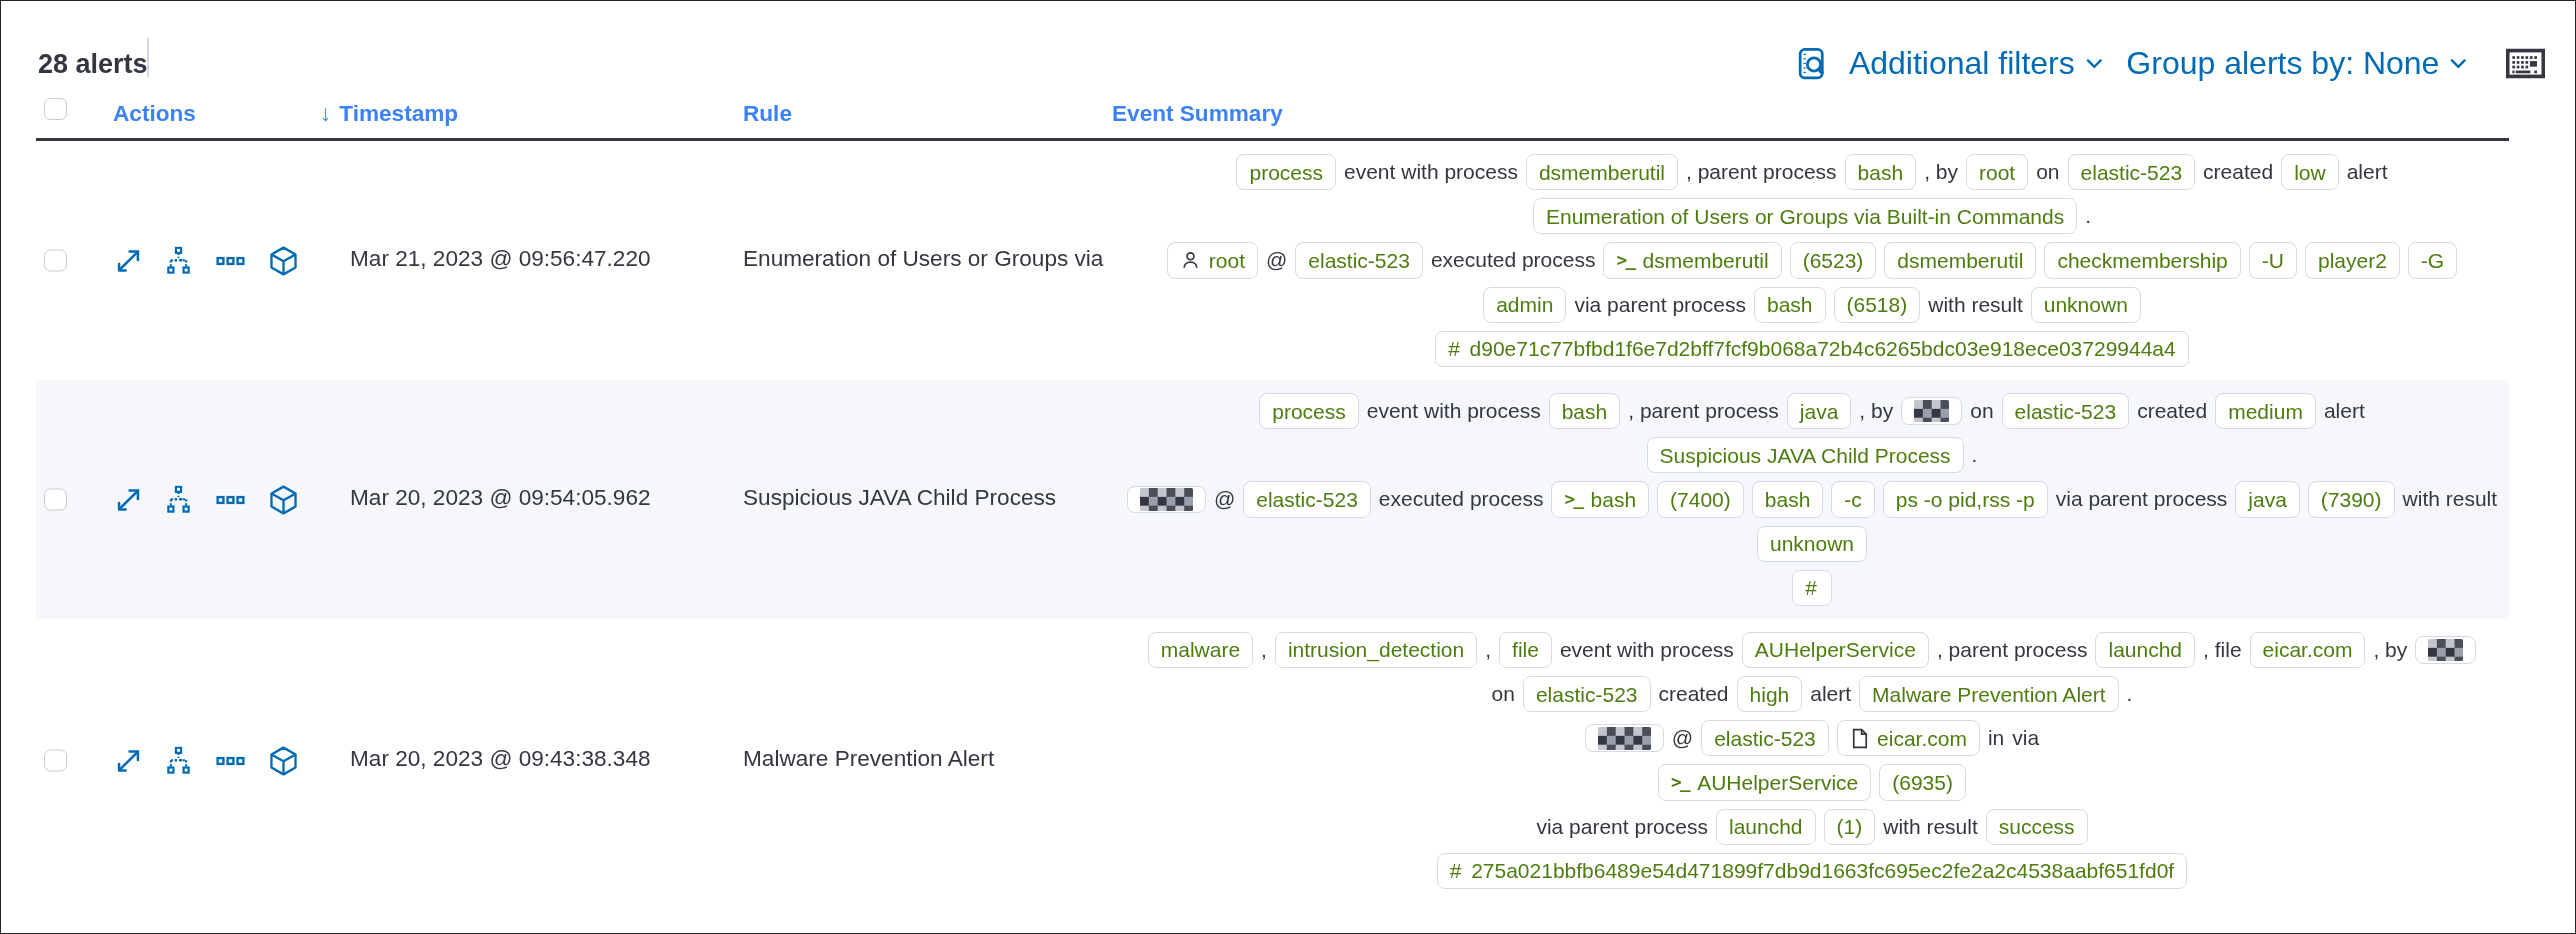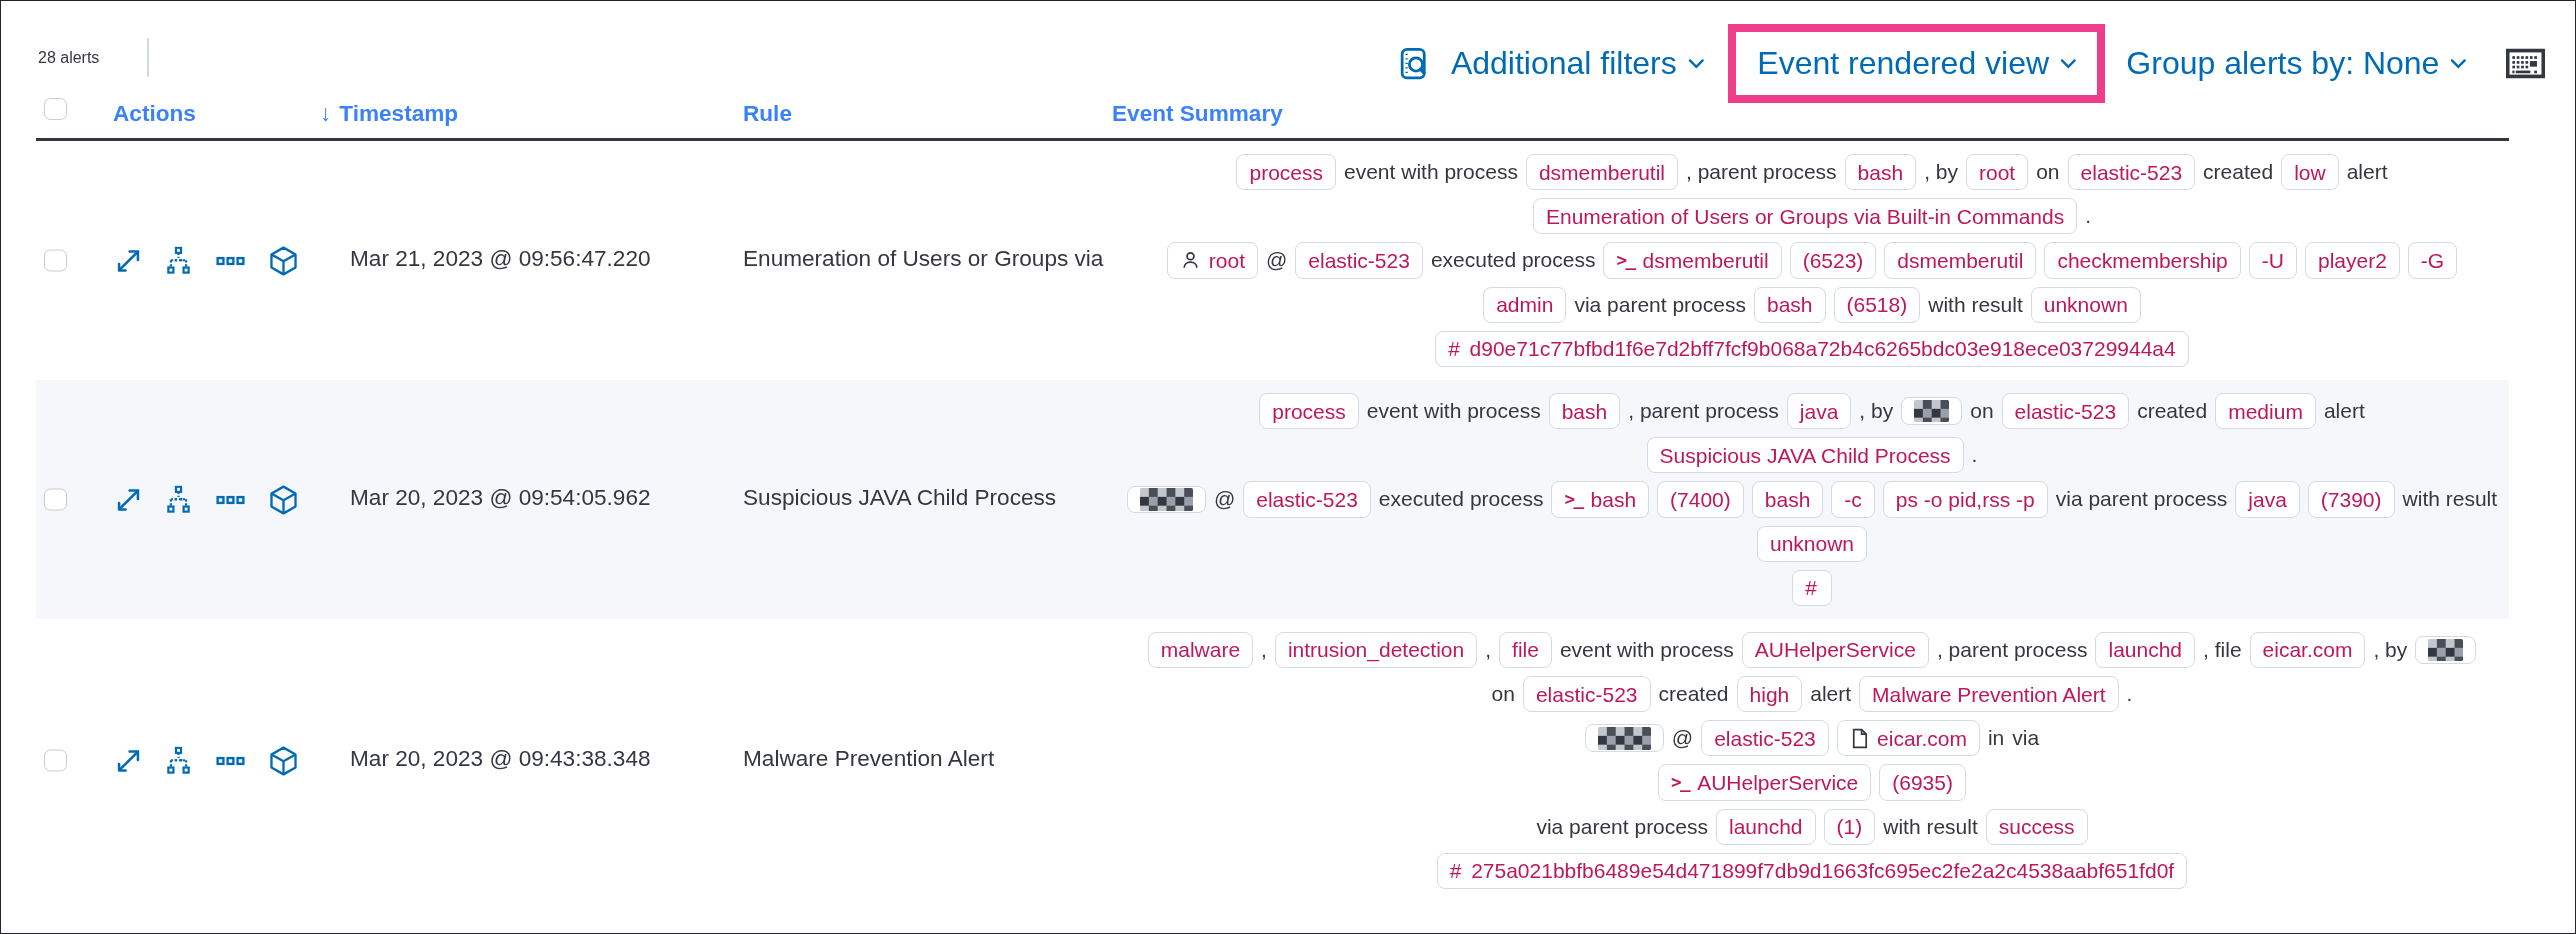--- a/index.html
+++ b/index.html
@@ -1,21 +1,21 @@
 <!DOCTYPE html>
 <html style="font-size:13px"><head>
 <meta charset="utf-8">
 <style>
   html,body{margin:0;padding:0;}
   body{width:2576px;height:934px;overflow:hidden;background:#e9e9e9;}
   .screen{position:relative;width:2576px;height:934px;box-sizing:border-box;background:#fff;
     border:1.6px solid #232428;font-family:"Liberation Sans",sans-serif;color:#343741;overflow:hidden;}
 
   
-  .alerts-count{position:absolute;left:37px;top:48px;font-size:16px;font-weight:400;color:#343741;}
+  .alerts-count{position:absolute;left:37px;top:48px;font-size:27px;font-weight:700;color:#343741;}
   .count-divider{position:absolute;left:146px;top:37px;width:1.6px;height:39px;background:#d3dae6;}
   .toolbar-right{position:absolute;top:17.7px;right:105px;height:90px;display:flex;align-items:center;gap:21px;}
   .tb-link{display:inline-flex;align-items:center;gap:8px;font-size:32px;font-weight:500;color:#006BB4;cursor:pointer;white-space:nowrap;}
   .pink-box{border:8px solid #EE3D8B;background:#fff;padding:13px 17.7px 13px 21px;display:inline-flex;align-items:center;}
   .kbd-btn{position:absolute;top:45px;right:27px;width:45px;height:35px;display:flex;align-items:center;justify-content:center;}
 
   
   .grid{position:absolute;left:35px;top:87px;width:2473px;}
   .grid-header{position:relative;height:50px;border-bottom:3.2px solid #343741;}
   .grid-header .hcell{position:absolute;top:13px;font-size:22.6px;font-weight:700;color:#3b82f6;white-space:nowrap;}
@@ -29,21 +29,21 @@
   .row-cb{position:absolute;left:8px;top:6.4px;}
   .act{position:absolute;top:2.4px;width:31px;height:31px;display:flex;align-items:center;justify-content:center;cursor:pointer;}
   .act.a0{left:77px}.act.a1{left:127px}.act.a2{left:179px}.act.a3{left:232px}
   .ts{position:absolute;left:314px;top:2.4px;font-size:22.6px;color:#343741;white-space:nowrap;}
   .rule{position:absolute;left:707px;top:2.4px;font-size:22.6px;color:#343741;white-space:nowrap;max-width:364px;overflow:hidden;}
 
   .summary{margin-left:1079px;width:1394px;display:flex;flex-direction:column;gap:8px;align-items:center;justify-content:center;}
   .sline{display:flex;align-items:center;justify-content:center;gap:8px;white-space:nowrap;}
   .stext{font-size:21px;color:#343741;}
   .badge{display:inline-flex;align-items:center;gap:8px;background:#fff;border:1.6px solid #d3dae6;border-radius:8px;
-     padding:1.6px 12px;font-size:21px;font-weight:500;color:#be185d;line-height:31px;cursor:pointer;}
+     padding:1.6px 12px;font-size:21px;font-weight:500;color:#4d7c0f;line-height:31px;cursor:pointer;}
   .badge .bicon{display:inline-flex;align-items:center;}
   .badge .term{font-family:"DejaVu Sans Mono",monospace;font-size:17.7px;font-weight:700;letter-spacing:-1.6px;}
   .badge .hashp{font-weight:500;margin-right:1.6px;}
   .redact{display:inline-block;height:24px;border-radius:1.6px;
      background-image:conic-gradient(#4a4e57 25%,#9aa0ab 0 50%,#343741 0 75%,#c3c7cd 0);
      background-size:17.7px 17.7px;}
   .redact.inbadge{height:22.6px;vertical-align:middle;}
   svg{display:block;}
 </style>
 </head>
@@ -61,28 +61,20 @@
         <line x1="5" y1="3.2" x2="5" y2="12.8" stroke-width="1.1" stroke-dasharray="0.6 1.5"></line>
         <circle cx="9.4" cy="8.2" r="3.1" fill="#ffffff"></circle>
         <line x1="11.6" y1="10.5" x2="13.6" y2="12.6" stroke-width="1.6"></line>
       </svg>
     </span>
     <span class="tb-link">
       <span>Additional filters</span>
       <svg width="22.6" height="22.6" viewBox="0 0 16 16">
           <path d="M3.5 6l4.5 4.5L12.5 6" fill="none" stroke="#006BB4" stroke-width="1.7" stroke-linecap="round"></path>
         </svg>
-    </span>
-    <span class="pink-box">
-      <span class="tb-link">
-        <span>Event rendered view</span>
-        <svg width="22.6" height="22.6" viewBox="0 0 16 16">
-            <path d="M3.5 6l4.5 4.5L12.5 6" fill="none" stroke="#006BB4" stroke-width="1.7" stroke-linecap="round"></path>
-          </svg>
-      </span>
     </span>
     <span class="tb-link">
       <span>Group alerts by: None</span>
       <svg width="22.6" height="22.6" viewBox="0 0 16 16">
           <path d="M3.5 6l4.5 4.5L12.5 6" fill="none" stroke="#006BB4" stroke-width="1.7" stroke-linecap="round"></path>
         </svg>
     </span>
   </div>
 
   <span class="kbd-btn">

